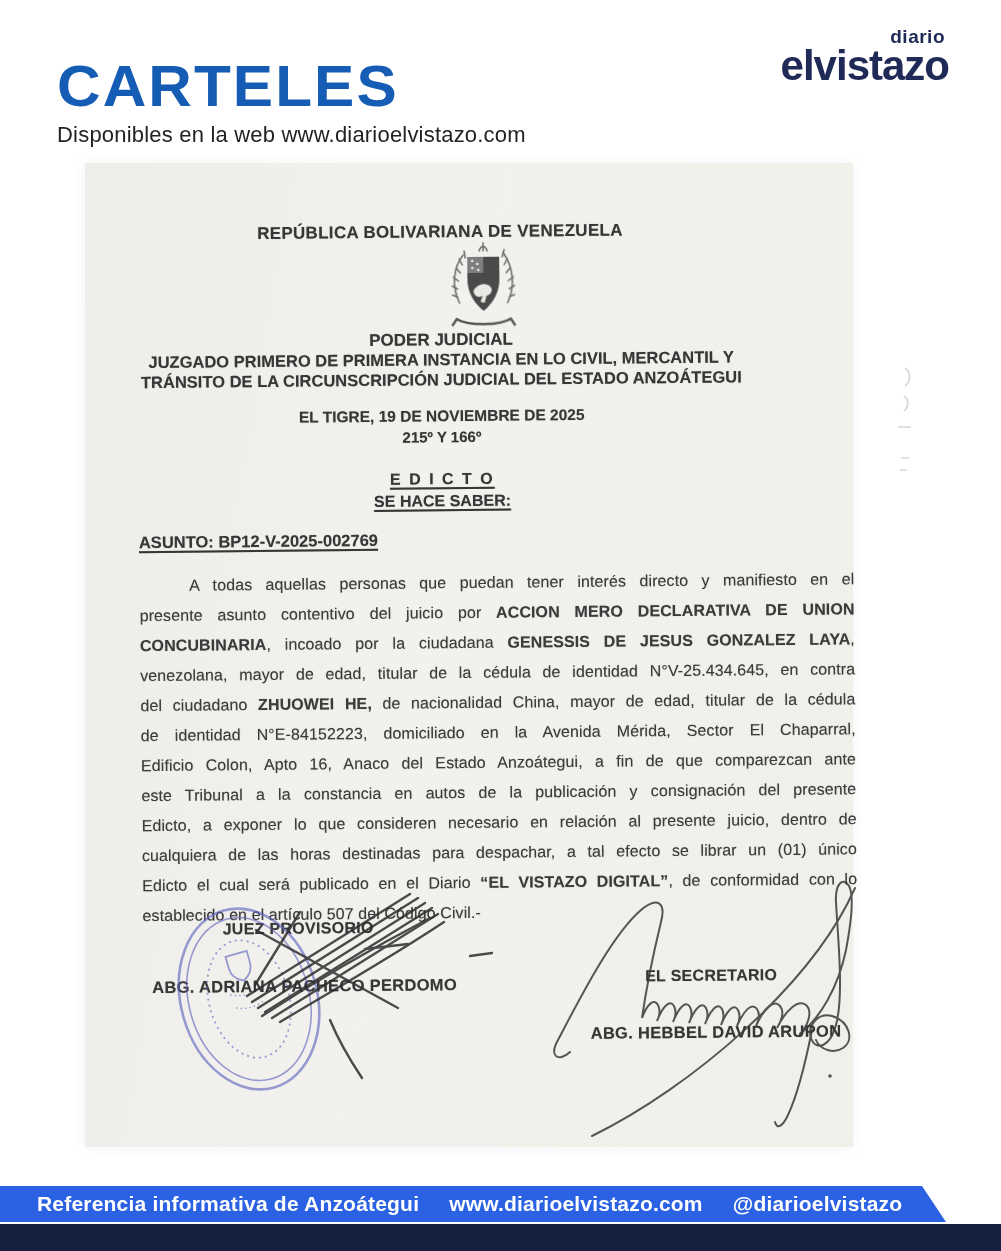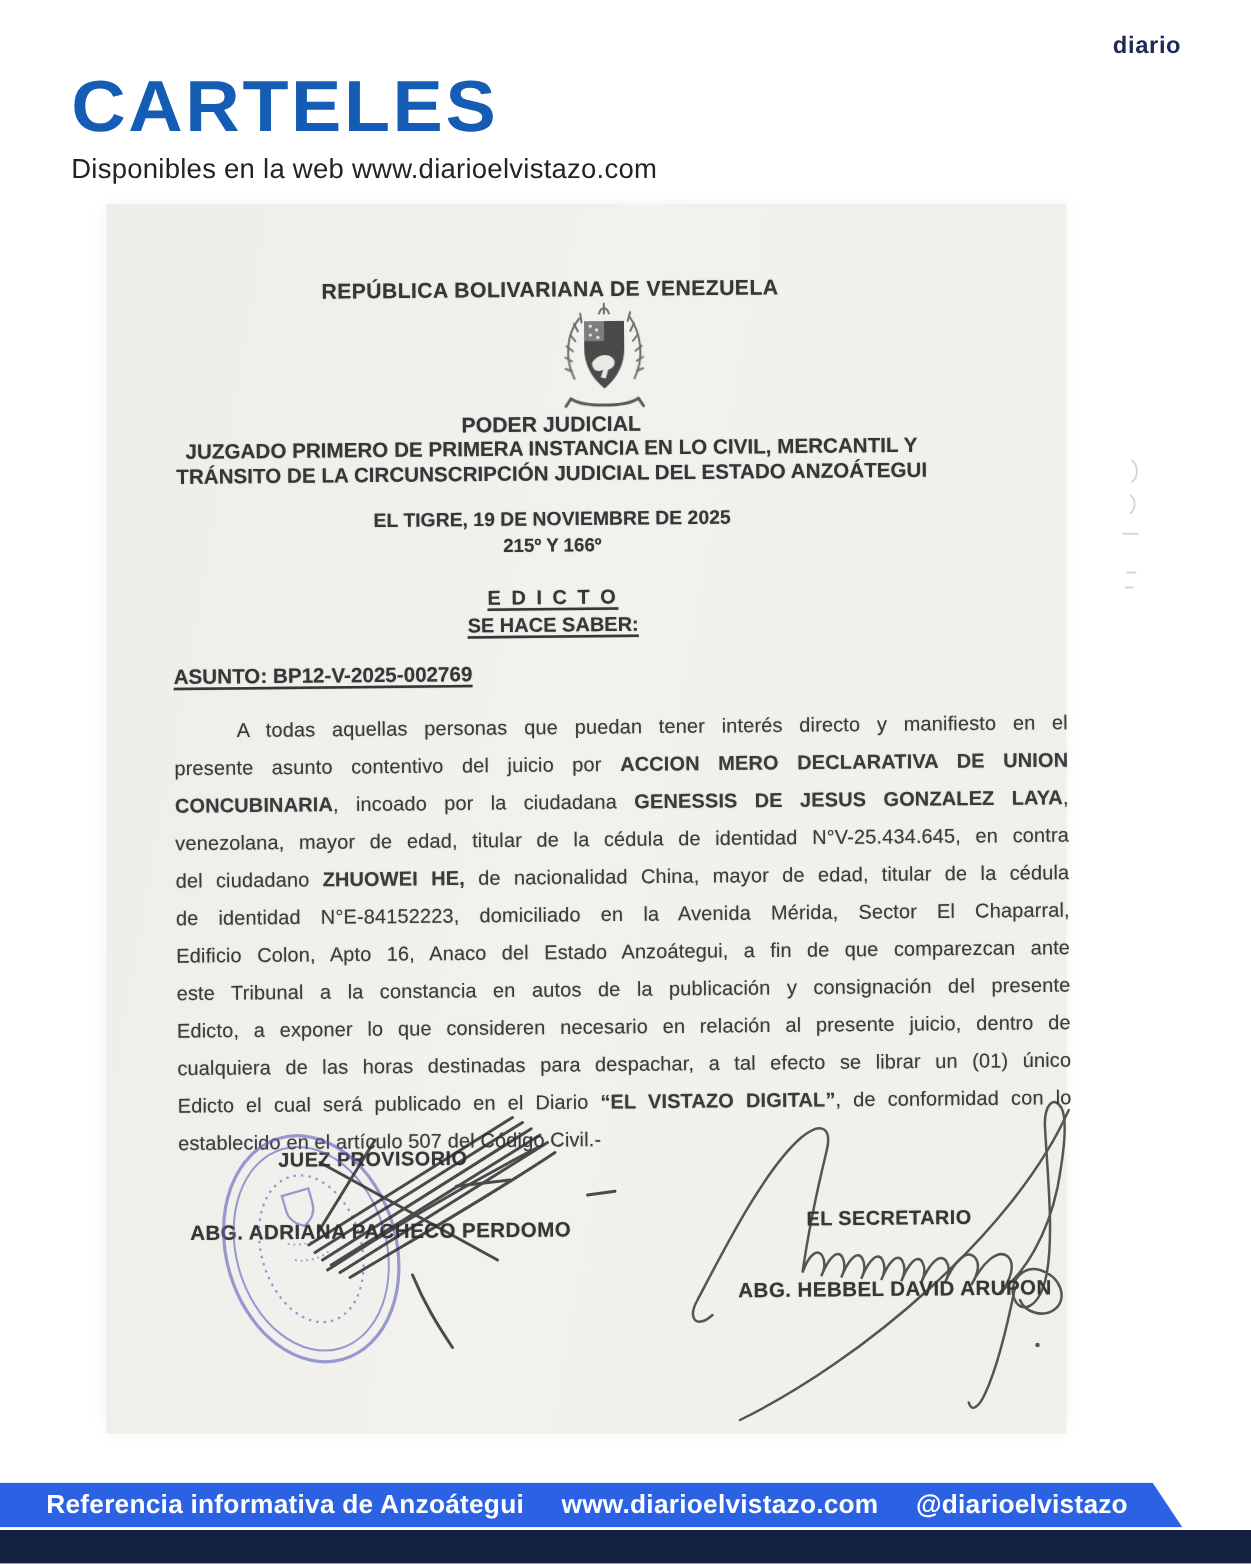--- a/index.html
+++ b/index.html
@@ -62,20 +62,21 @@
 <body>
 
 <div class="page">
 
   <div class="brand">
     <div class="brand-title">CARTELES</div>
     <div class="brand-sub">Disponibles en la web www.diarioelvistazo.com</div>
   </div>
   <div class="logo">
     <div class="logo-tag">diario</div>
+    <div class="logo-word">elvistazo</div>
   </div>
 
   <div class="paper">
     <div class="scan">
       <div class="cblock t-country">REPÚBLICA BOLIVARIANA DE VENEZUELA</div>
 
       <svg class="emblem" viewBox="0 0 80 96">
         <g fill="none" stroke="#5d5d5d" stroke-width="1.6" stroke-linecap="round">
           <path d="M16,62 C8,46 10,26 20,14"></path>
           <path d="M14,56 l-5,-2 M14,48 l-5,-3 M15,40 l-5,-4 M17,32 l-4,-5 M19,24 l-3,-6 M22,17 l-1,-7"></path>

